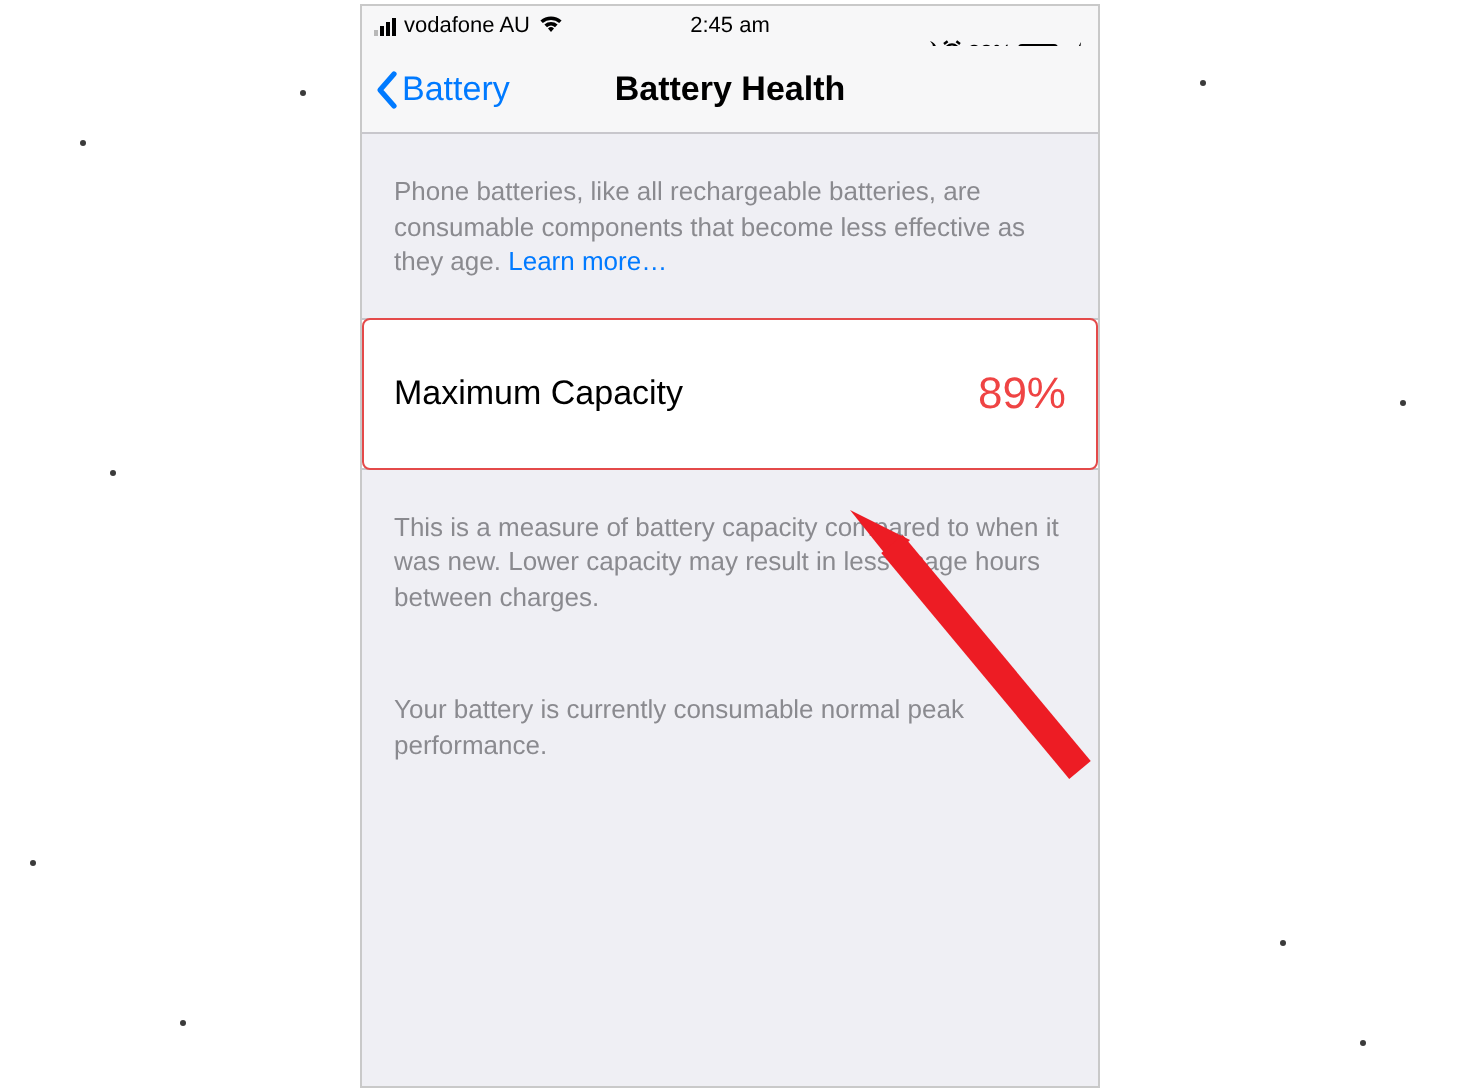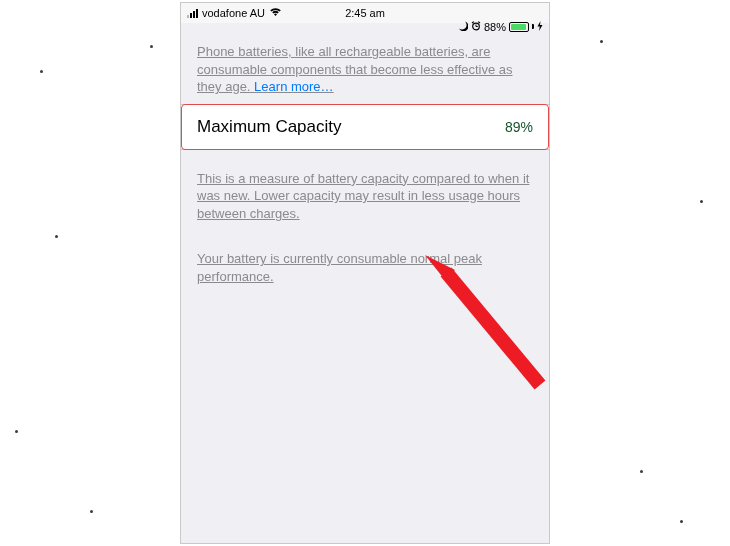--- a/index.html
+++ b/index.html
@@ -90,38 +90,37 @@
       left: 0; right: 0;
       text-align: center;
       font-size: 17px;
       font-weight: 600;
       color: #000;
     }
 
     .scroll-area { flex: 1; overflow: hidden; }
 
     .section-desc {
-      padding: 20px 16px 8px 16px;
+      padding: 20px 16px 19px 16px;
       font-size: 13px;
       color: #8a8a8f;
       line-height: 1.35;
-      text-decoration: underline;
     }
     .learn-more { color: #007aff; }
     .row {
       background: #fff;
       border-top: 1px solid #c8c7cc;
       border-bottom: 1px solid #c8c7cc;
       display: flex;
       align-items: center;
-      padding: 12px 16px;
+      padding: 24px 16px;
       font-size: 17px;
       color: #000;
     }
-    .row-value { margin-left: auto; color: #14532d; font-size: 14px; }
+    .row-value { margin-left: auto; color: #ef4444; font-size: 22px; }
     .row.highlighted {
       position: relative;
     }
     .row.highlighted::after {
       content: "";
       position: absolute;
       left: 0; right: 0; top: -1px; bottom: -1px;
       border: 1px solid #e44a4a;
       border-radius: 4px;
       pointer-events: none;
@@ -182,20 +181,31 @@
         </span>
       <span class="batt-cap"></span>
       <span class="bolt">
         <svg width="6" height="10" viewBox="0 0 6 10">
             <path d="M3.5 0 L0.5 5.5 H2.8 L2 10 L5.5 4 H3 Z" fill="#000"></path>
           </svg>
       </span>
     </div>
   </div>
 
+  <div class="nav-bar">
+    <div class="back-btn">
+      <span class="back-chevron">
+        <svg width="12" height="20" viewBox="0 0 12 20">
+            <path d="M10 2 L3 10 L10 18" stroke="#007aff" stroke-width="2.6" fill="none" stroke-linecap="round" stroke-linejoin="round"></path>
+          </svg>
+      </span>
+      <span>Battery</span>
+    </div>
+    <div class="nav-title">Battery Health</div>
+  </div>
 
   <div class="scroll-area">
 
     <div class="section-desc">
       <span>Phone batteries, like all rechargeable batteries, are consumable components that become less effective as they age. </span><span class="learn-more">Learn more…</span>
     </div>
 
     <div class="row highlighted">
       <span>Maximum Capacity</span>
       <span class="row-value">89%</span>

